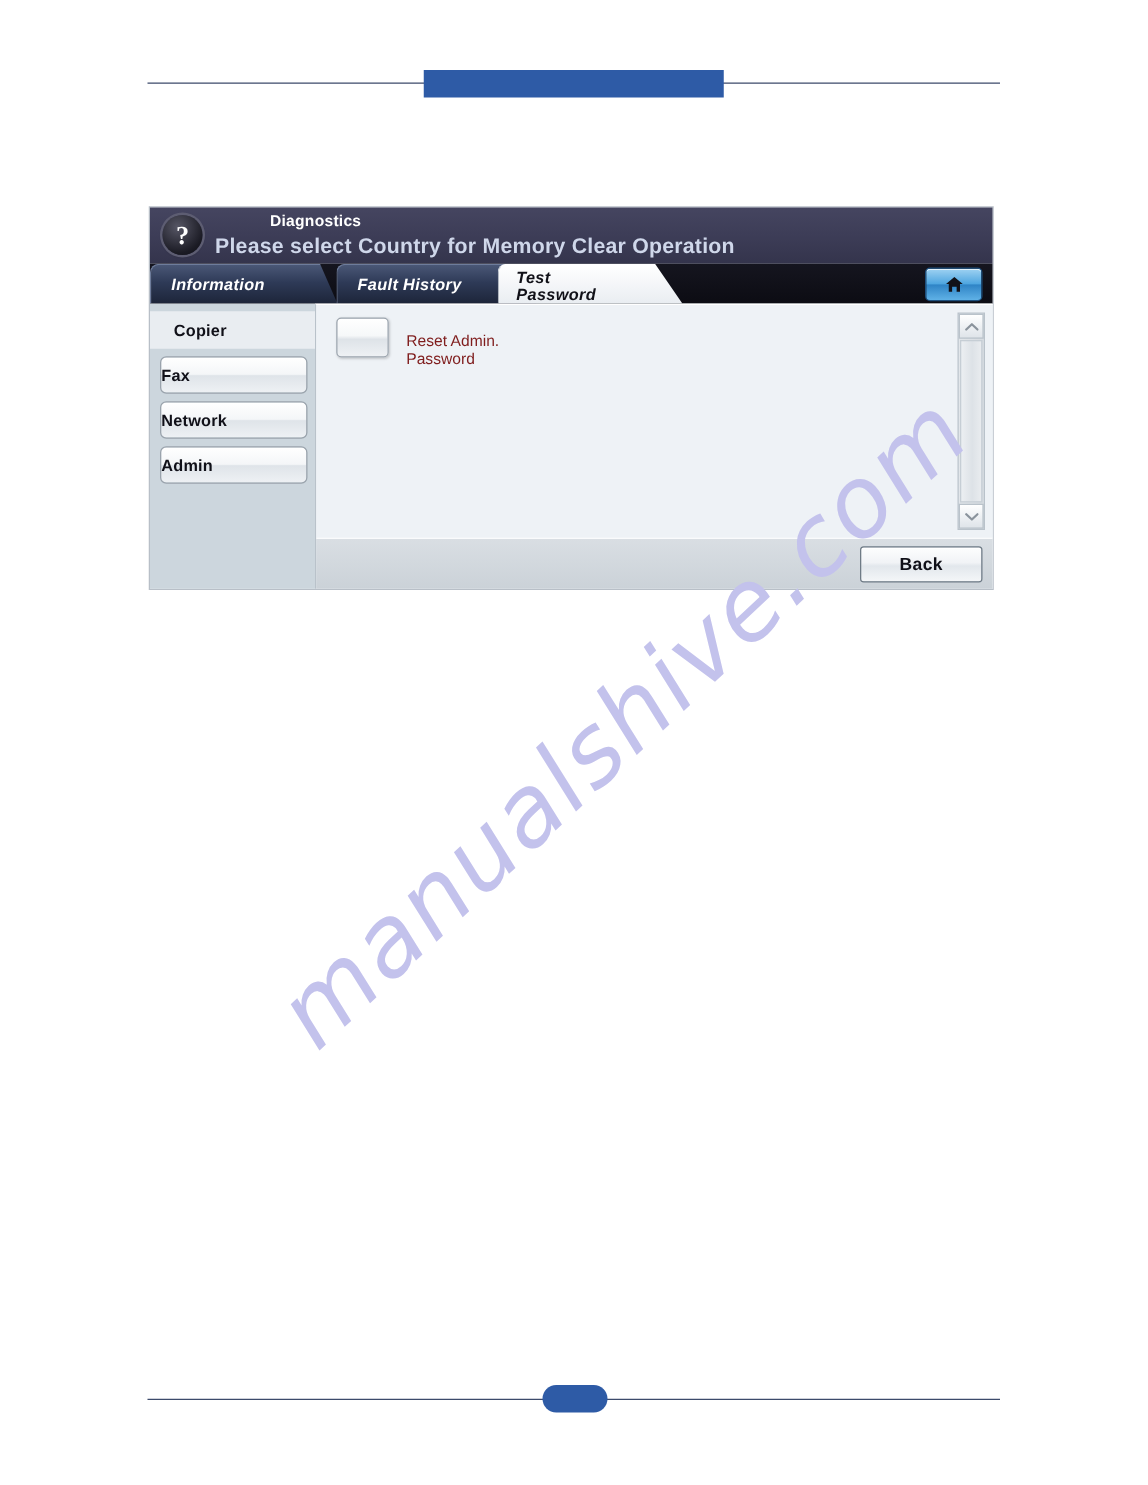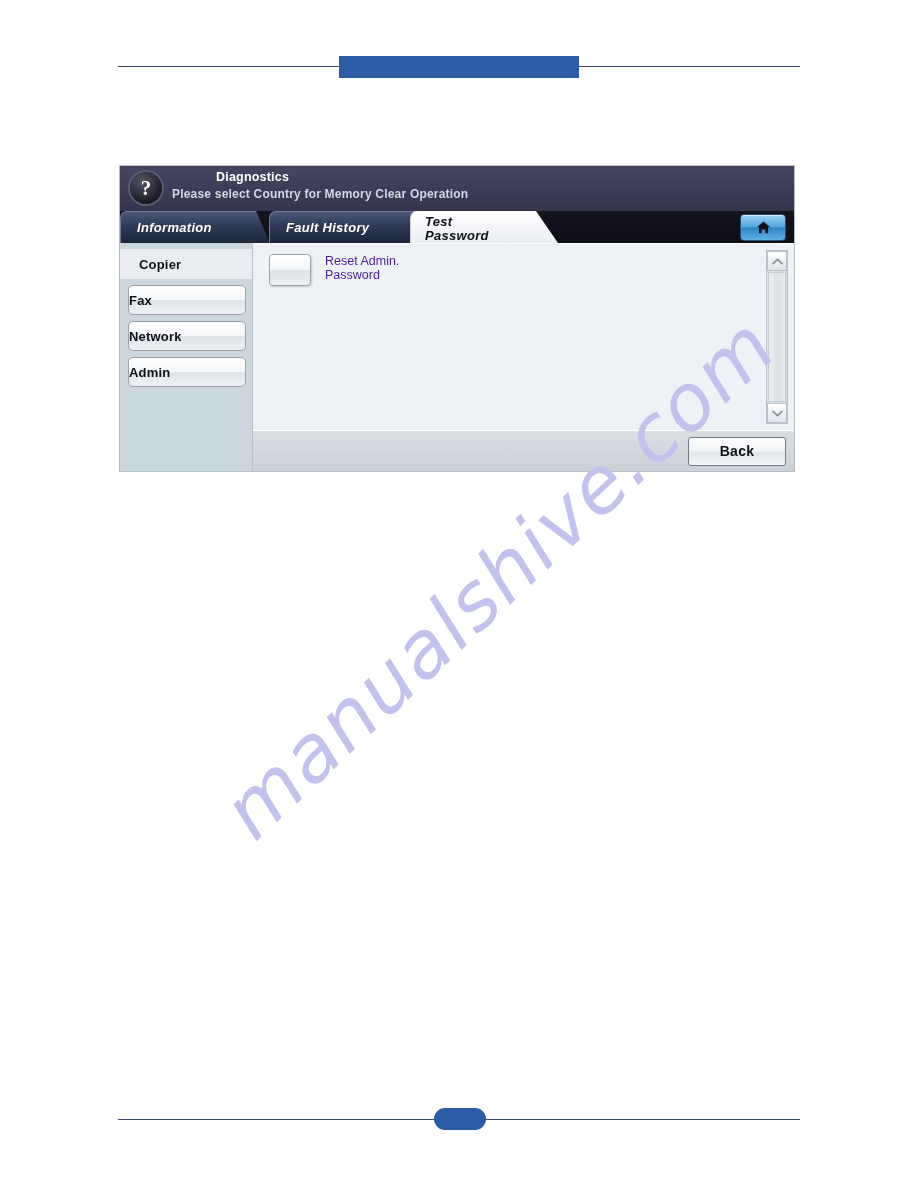--- a/index.html
+++ b/index.html
@@ -108,21 +108,21 @@
     font-size: 12.5px;
     font-weight: bold;
     letter-spacing: .2px;
     padding-left: 44px;
   }
   #panel-subtitle {
     position: absolute;
     left: 52px;
     top: 21px;
     color: #cfd7ea;
-    font-size: 12px;
+    font-size: 17px;
     font-weight: bold;
     letter-spacing: .2px;
   }
 
   
   #tab-strip {
     position: relative;
     height: 32px;
     background: linear-gradient(180deg, #15151f 0%, #0c0c13 100%);
     overflow: visible;
@@ -145,21 +145,21 @@
     color: #ffffff;
     border-top: 1px solid #6e7c9b;
     border-left: 1px solid #6e7c9b;
     border-top-left-radius: 7px;
     box-sizing: border-box;
     clip-path: polygon(0 0, calc(100% - 14px) 0, 100% 100%, 0 100%);
   }
   #tab-information { left: 0px;   width: 150px; }
   #tab-fault-history { left: 138px; width: 160px; margin-left: 11px; }
   #tab-test-routines {
-    left: 290px;
+    left: 278px;
     width: 148px;
     background: linear-gradient(180deg, #ffffff 0%, #f2f4f7 60%, #e9edf1 100%);
     color: #111118;
     border-top: 1px solid #ffffff;
     border-left: 1px solid #cfd4da;
     border-top-left-radius: 7px;
     box-sizing: border-box;
     clip-path: polygon(0 0, calc(100% - 22px) 0, 100% 100%, 0 100%);
     padding: 0 26px 0 14px;
     line-height: 14px;
@@ -258,22 +258,23 @@
     background: linear-gradient(180deg, #ffffff 0%, #f6f8f9 45%, #dee3e8 55%, #eef1f4 100%);
     border: 1px solid #9aa3ac;
     box-shadow: inset 0 1px 0 #ffffff, 1px 1px 2px rgba(0,0,0,.18);
     cursor: pointer;
     flex: none;
   }
   #reset-admin-password-label {
     margin-left: 14px;
     font-size: 12.5px;
     line-height: 13.5px;
-    color: #4c1d95;
+    color: #7f1d1d;
     padding-top: 1px;
+    margin-top: 12px;
   }
   #reset-admin-password-label span { display: block; }
 
   
   #scrollbar {
     position: absolute;
     right: 6px;
     top: 6px;
     bottom: 6px;
     width: 22px;

